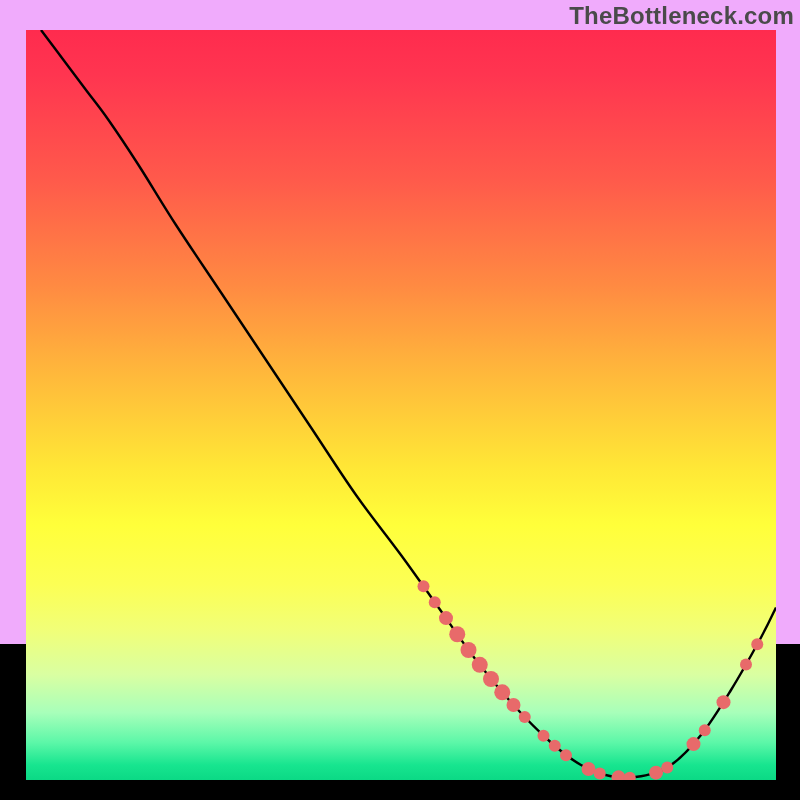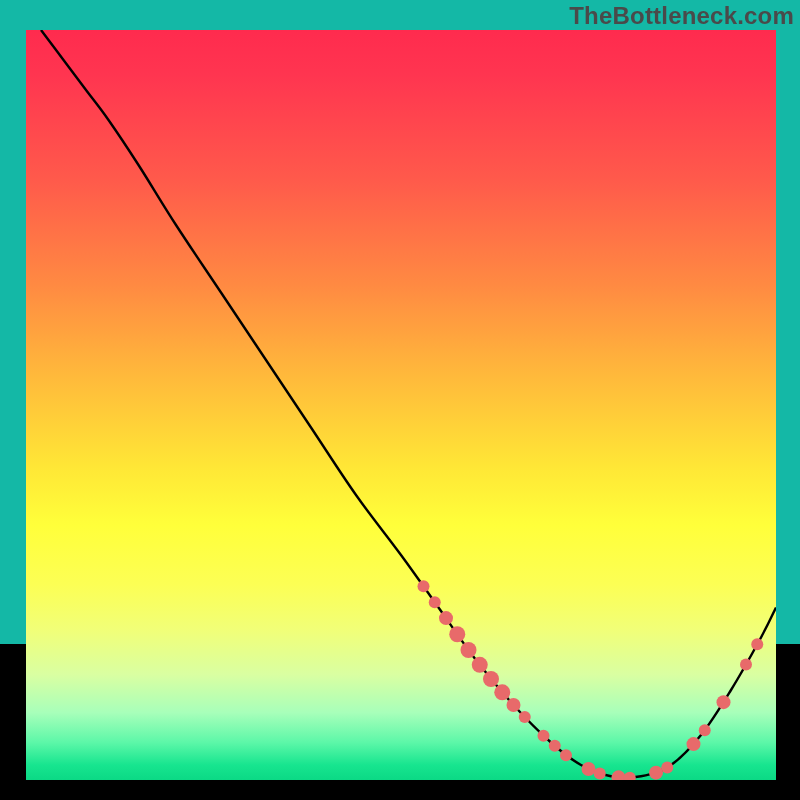--- a/index.html
+++ b/index.html
@@ -1,21 +1,21 @@
 <!DOCTYPE html>
 <html><head>
 <meta charset="utf-8">
 <style>
   * { margin: 0; padding: 0; box-sizing: border-box; }
   html, body { width: 800px; height: 800px; overflow: hidden; background: #000; }
   .frame {
     position: relative;
     width: 800px;
     height: 644px;
-    background: #14b8a6;
+    background: #f0abfc;
   }
   .watermark {
     position: absolute;
     top: 2px;
     right: 6px;
     font-family: Arial, Helvetica, sans-serif;
     font-size: 24px;
     font-weight: 600;
     color: #4a4a4a;
     letter-spacing: 0.2px;

